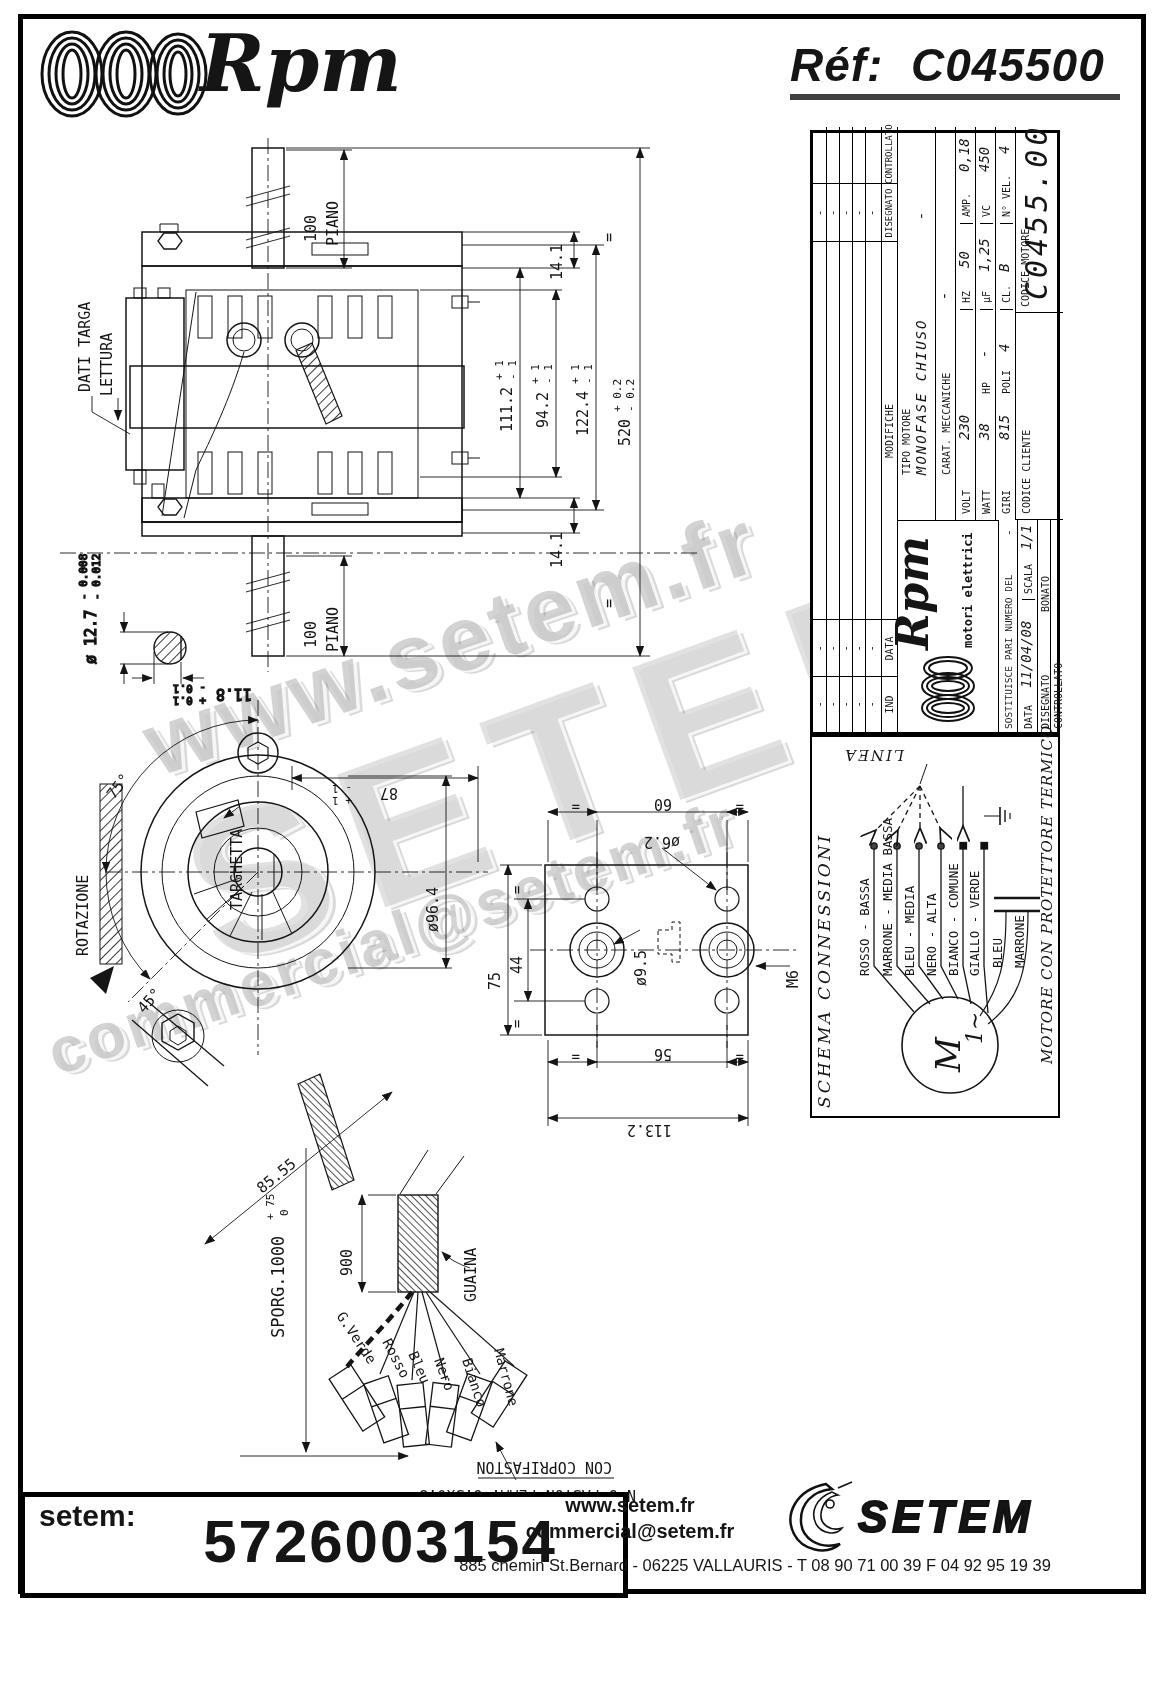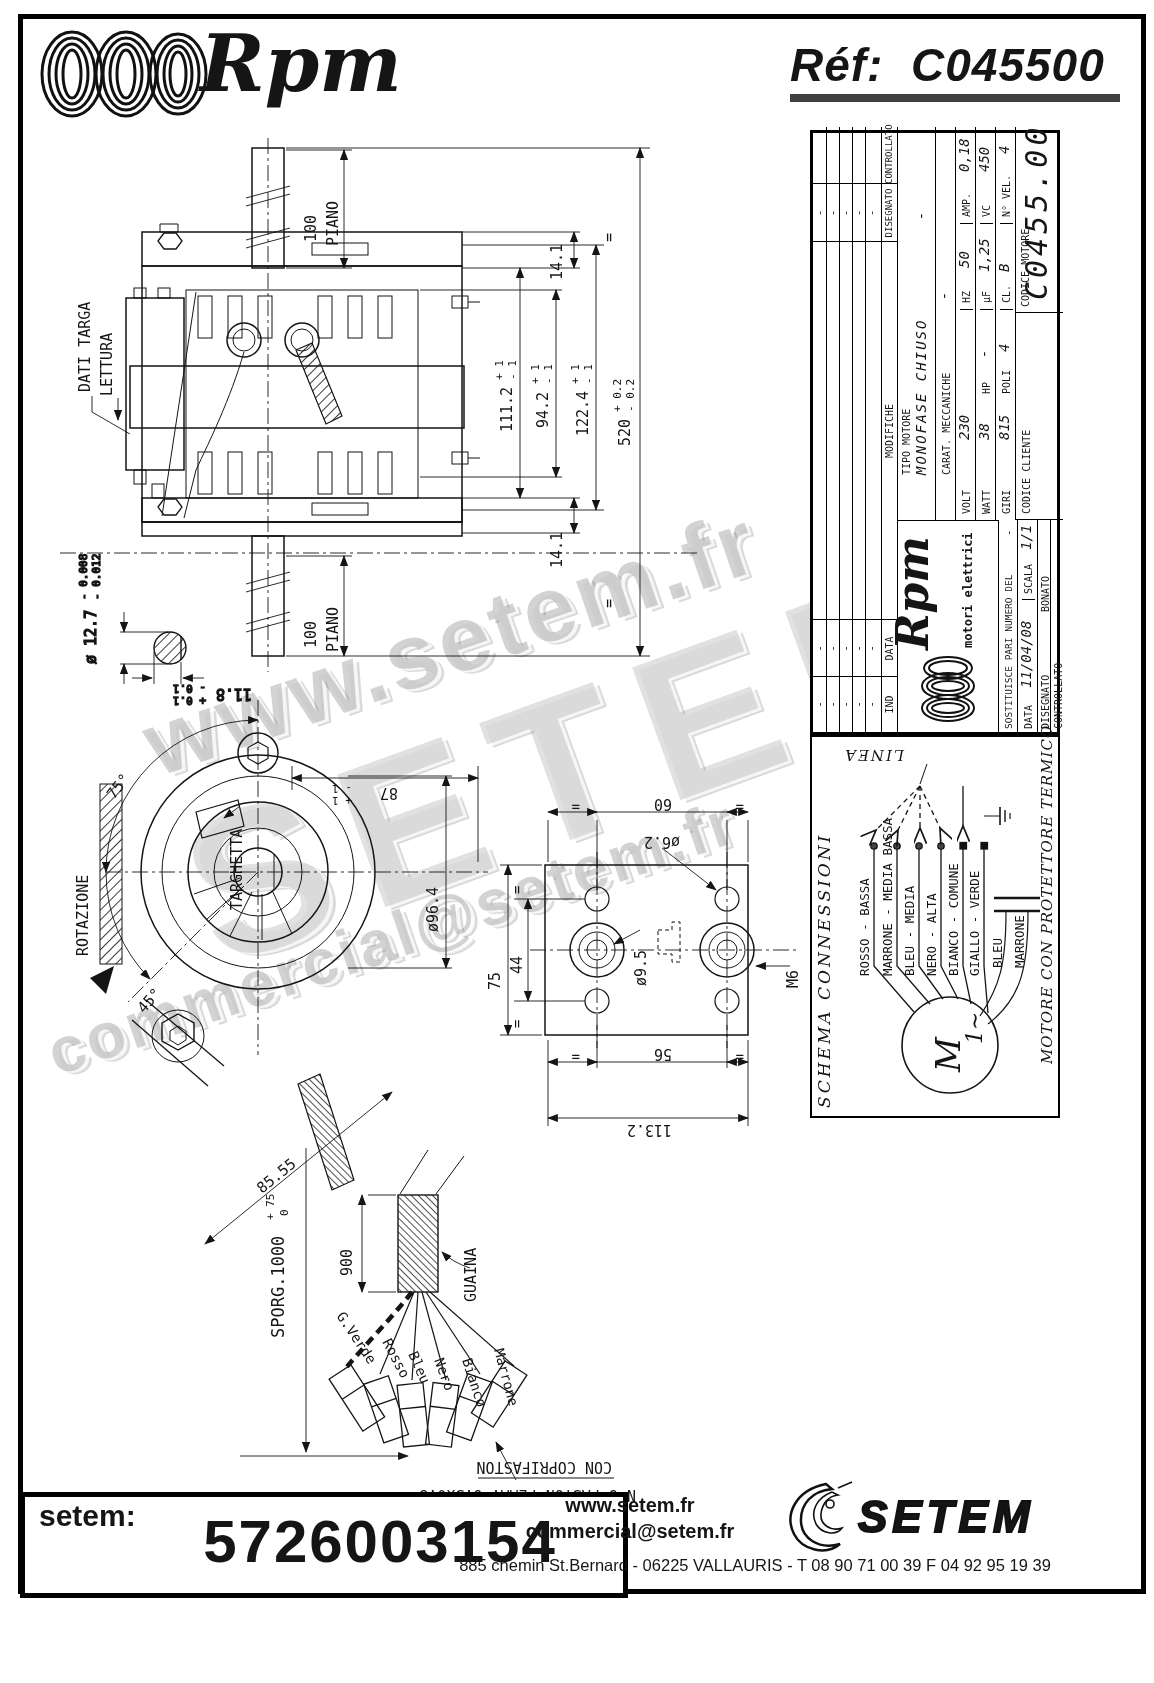--- a/index.html
+++ b/index.html
@@ -3,21 +3,21 @@
 <meta charset="utf-8">
 <style>
   html,body{margin:0;padding:0;background:#e8e8e8;}
   #page{position:relative;width:1154px;height:1683px;background:#ffffff;overflow:hidden;
         font-family:"DejaVu Sans Mono", monospace;color:#151515;}
   .abs{position:absolute;}
   
   #frame{position:absolute;left:18px;top:14px;width:1118px;height:1570px;border:5px solid #000;}
   
   #ref-box{position:absolute;left:790px;top:38px;width:330px;font-family:"Liberation Sans",sans-serif;
-           font-weight:bold;font-style:italic;font-size:46px;border-bottom:8px solid #404040;padding-bottom:2px;letter-spacing:1px;}
+           font-weight:bold;font-style:italic;font-size:46px;border-bottom:6px solid #404040;padding-bottom:2px;letter-spacing:1px;}
   #brand-script{position:absolute;left:200px;top:18px;font-family:"DejaVu Serif",serif;font-style:italic;font-weight:bold;font-size:78px;}
   
   .wm{position:absolute;font-family:"Liberation Sans",sans-serif;font-weight:bold;color:rgba(110,110,110,0.30);
       text-shadow:3px 3px 0 rgba(255,255,255,0.75), 5px 5px 0 rgba(120,120,120,0.28);white-space:nowrap;pointer-events:none;}
   #wm1{left:130px;top:590px;font-size:92px;transform:rotate(-19deg);letter-spacing:4px;}
   #wm2{left:170px;top:640px;font-size:205px;transform:rotate(-20deg);letter-spacing:26px;color:rgba(120,120,120,0.22);}
   #wm3{left:30px;top:900px;font-size:64px;transform:rotate(-19deg);letter-spacing:3px;}
   
   .rot-inner{position:absolute;transform-origin:0 0;background:#fff;}
   #tb-wrap{position:absolute;left:810px;top:130px;width:250px;height:605px;}

